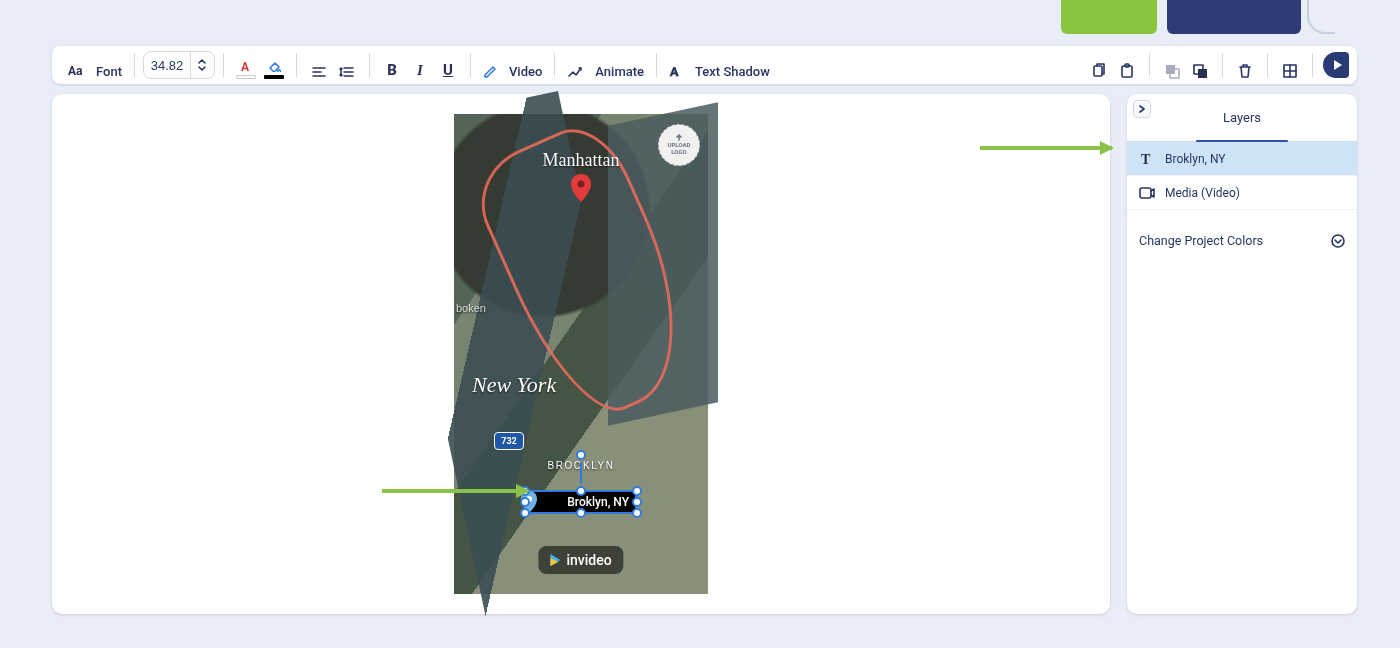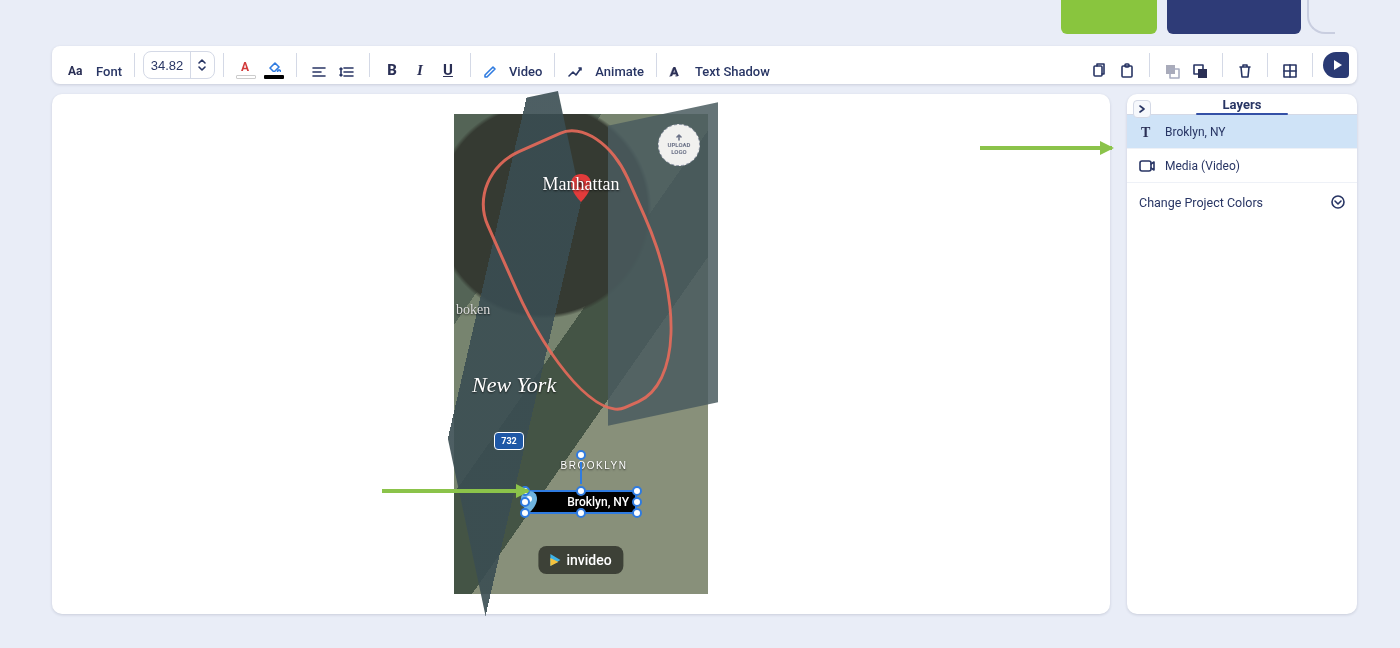--- a/index.html
+++ b/index.html
@@ -43,24 +43,24 @@
   .canvas{position:absolute;left:50%;top:50%;transform:translate(-50%,-50%);width:254px;height:480px;border-radius:2px;overflow:visible;}
   .map-bg{position:absolute;inset:0;background:
       radial-gradient(circle at 35% 20%, #3b4038 0 25%, transparent 26%),
       linear-gradient(125deg,#5a6a5c 0 25%,#7d8a75 25% 45%,#4a5a4b 45% 60%,#8e9680 60% 100%);
       filter:contrast(1.05) brightness(.95);
   }
   .river{position:absolute;left:-20px;top:-10px;width:180px;height:520px;background:linear-gradient(115deg,transparent 0 35%,#3a4d52 35% 55%,transparent 55%);transform:rotate(-12deg);opacity:.9;}
   .river2{position:absolute;right:-10px;top:0;width:110px;height:300px;background:#4a5c5f;opacity:.85;transform:skewY(-12deg);}
   .manhattan-shape{position:absolute;left:60px;top:18px;width:150px;height:280px;border:3px solid #e86a5a;border-radius:40% 30% 55% 35% / 20% 25% 60% 55%;transform:rotate(-24deg);opacity:.9;}
   .label{position:absolute;color:#fff;font-family:Georgia,"Times New Roman",serif;text-shadow:0 1px 2px rgba(0,0,0,.7);}
-  .lab-manhattan{top:60px;left:50%;transform:translateX(-50%);font-size:18px;}
+  .lab-manhattan{top:36px;left:50%;transform:translateX(-50%);font-size:18px;}
   .lab-ny{top:258px;left:18px;font-size:22px;font-style:italic;}
-  .lab-brooklyn{top:346px;left:50%;transform:translateX(-50%);font-size:10px;letter-spacing:1.5px;font-family:Arial,sans-serif;margin-left:13px;}
-  .lab-boken{top:188px;left:2px;font-size:14px;color:#ddd;font-family:Liberation Serif, serif;}
+  .lab-brooklyn{top:346px;left:50%;transform:translateX(-50%);font-size:10px;letter-spacing:1.5px;font-family:Arial,sans-serif;}
+  .lab-boken{top:188px;left:2px;font-size:11px;color:#ddd;font-family:Liberation Sans, sans-serif;}
   .pin-red{position:absolute;top:60px;left:50%;transform:translateX(-50%);}
   .pin-red svg{width:20px;height:28px;}
   .hwy{position:absolute;top:318px;left:40px;width:30px;height:18px;background:#1f58a6;border:1px solid #fff;border-radius:4px;display:flex;align-items:center;justify-content:center;color:#fff;font-size:9px;font-weight:700;}
   .logo-circle{position:absolute;top:10px;right:8px;width:42px;height:42px;background:#f1f1ef;border-radius:50%;border:1.5px dashed #9aa0b0;display:flex;flex-direction:column;align-items:center;justify-content:center;font-size:6px;font-weight:700;color:#6c7388;line-height:1.1;}
   .invideo{position:absolute;bottom:20px;left:50%;transform:translateX(-50%);background:rgba(0,0,0,.55);color:#fff;padding:6px 12px;border-radius:8px;font-size:14px;font-weight:500;display:flex;align-items:center;gap:6px;}
   .invideo .tri{width:0;height:0;border-left:10px solid #3db3e8;border-top:6px solid transparent;border-bottom:6px solid transparent;position:relative;}
   .invideo .tri::after{content:"";position:absolute;left:-10px;top:-2px;width:0;height:0;border-left:8px solid #f5c23d;border-top:4px solid transparent;border-bottom:4px solid transparent;}
 
   
   .sel-box{position:absolute;top:368px;left:50%;transform:translateX(-50%);width:112px;height:40px;}
@@ -70,27 +70,27 @@
   .handle{position:absolute;width:10px;height:10px;background:#fff;border:2px solid #2f7be0;border-radius:50%;}
   .rot{position:absolute;top:-32px;left:50%;transform:translateX(-50%);width:10px;height:10px;background:#fff;border:2px solid #2f7be0;border-radius:50%;}
   .rot::after{content:"";position:absolute;left:50%;top:10px;width:2px;height:22px;background:#2f7be0;transform:translateX(-50%);}
 
   
   .arrow{position:absolute;height:4px;background:var(--green);}
   .arrow::after{content:"";position:absolute;right:-2px;top:50%;transform:translateY(-50%);width:0;height:0;border-left:14px solid var(--green);border-top:7px solid transparent;border-bottom:7px solid transparent;}
 
   
   .layers{position:absolute;right:43px;top:94px;width:230px;height:520px;background:var(--panel);border-radius:10px;box-shadow:var(--shadow);}
-  .layers-head{position:relative;height:21px;border-bottom:1px solid var(--border);display:flex;align-items:center;justify-content:center;font-size:13px;font-weight:700;color:var(--accent);}
+  .layers-head{position:relative;height:48px;border-bottom:1px solid var(--border);display:flex;align-items:center;justify-content:center;font-size:13px;font-weight:400;color:var(--accent);}
   .layers-head::after{content:"";position:absolute;left:30%;right:30%;bottom:-1px;height:2px;background:#3450a6;border-radius:1px;}
   .collapse{position:absolute;left:6px;top:6px;width:18px;height:18px;border:1px solid var(--border);border-radius:4px;display:flex;align-items:center;justify-content:center;background:#f6f8fc;}
   .layer-item{height:34px;display:flex;align-items:center;padding:0 12px;gap:10px;font-size:12px;color:var(--accent);border-bottom:1px solid #eef1f7;cursor:pointer;}
   .layer-item.selected{background:var(--layer-sel);}
   .layer-item .ico{width:16px;height:16px;display:flex;align-items:center;justify-content:center;}
-  .layer-action{height:38px;display:flex;align-items:center;justify-content:space-between;padding:0 12px;font-size:12.5px;color:var(--accent);cursor:pointer;}
+  .layer-action{height:38px;display:flex;align-items:flex-end;justify-content:space-between;padding:0 12px;font-size:12.5px;color:var(--accent);cursor:pointer;}
 
   svg{display:block;}
   .ico-stroke{stroke:var(--accent);stroke-width:1.6;fill:none;stroke-linecap:round;stroke-linejoin:round;}
 </style>
 </head>
 <body>
 
 <div class="topstrip">
   <div class="top-green"></div>
   <div class="top-blue"></div>

